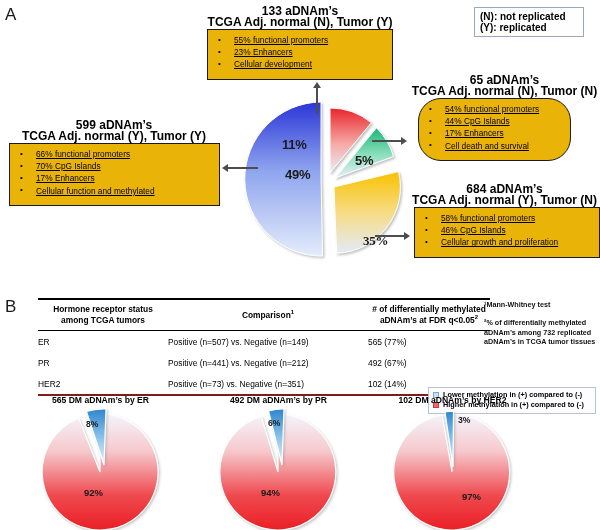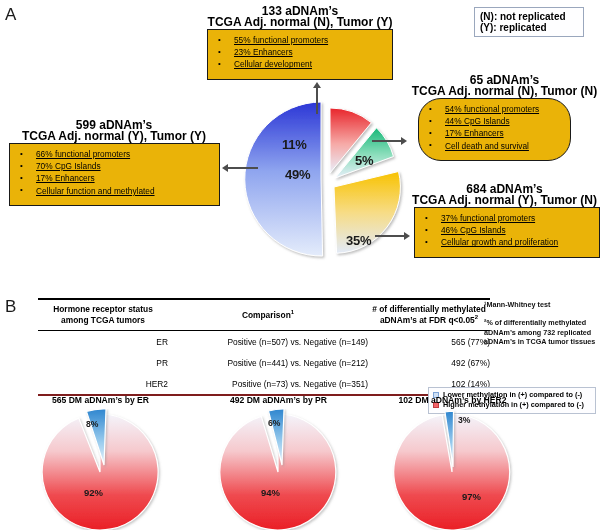--- a/index.html
+++ b/index.html
@@ -124,21 +124,21 @@
   }
   .tableB thead th {
     font-weight: bold;
     text-align: center;
     padding: 4px 0 4px 0;
     line-height: 11px;
     border-top: 2px solid #000;
     border-bottom: 1.4px solid #000;
   }
   .tableB tbody td {
-    text-align: right;
+    text-align: left;
     padding: 5.5px 0 5.5px 0;
     font-weight: normal;
   }
   .tableB tbody tr:last-child td { border-bottom: 2px solid #7f1d1d; }
   .col1 { width: 130px; }
   .col2 { width: 200px; }
   .col3 { width: 122px; }
   sup { font-size: 6px; vertical-align: super; line-height: 0; }
   
   .footnotes {
@@ -251,21 +251,21 @@
       <li>Cellular function and methylated</li>
     </ul>
   </div>
 </div>
 
 <div class="infogroup" style="left:409px; top:184px; width:191px;">
   <div class="info-title">684 aDNAm’s</div>
   <div class="info-title">TCGA Adj. normal (Y), Tumor (N)</div>
   <div class="info-box" style="width:186px; margin:2px 0 0 5px;">
     <ul>
-      <li>37% functional promoters</li>
+      <li>58% functional promoters</li>
       <li>46% CpG Islands</li>
       <li>Cellular growth and proliferation</li>
     </ul>
   </div>
 </div>
 
 <div class="pieA-wrap">
   <svg class="slice" viewBox="0 0 170 170">
     <defs>
       <linearGradient id="gBlue" x1="0" y1="0" x2="0" y2="1">
@@ -297,21 +297,21 @@
 
     <path d="M 87,78 L 87,13 A 65,65 0 0 1 128.4,27.7 Z" fill="url(#gRed)" stroke="#ffffff" stroke-width="1" filter="url(#shadowA)"></path>
 
     <path d="M 92,83 L 133.5,32.8 A 65,65 0 0 1 150.5,61.5 Z" fill="url(#gGreen)" stroke="#ffffff" stroke-width="1" filter="url(#shadowA)"></path>
 
     <path d="M 91,92 L 155.5,76.5 A 66,66 0 0 1 93.6,158.2 Z" fill="url(#gYellow)" stroke="#ffffff" stroke-width="1" filter="url(#shadowA)"></path>
   </svg>
   <div class="pct-label" style="left:6px; top:72px;margin-left:36px;">49%</div>
   <div class="pct-label" style="left:39px; top:42px;">11%</div>
   <div class="pct-label" style="left:112px; top:58px;">5%</div>
-  <div class="pct-label" style="left:103px; top:138px;">35%</div>
+  <div class="pct-label" style="left:120px; top:138px;font-family:Liberation Serif, serif;">35%</div>
 </div>
 
 <div class="arrow">
   <div class="arrow-line" style="left:316px; top:88px; width:1.6px; height:26px;"></div>
   <div class="arrow-head ah-up" style="left:313px; top:82px;"></div>
 </div>
 
 <div class="arrow">
   <div class="arrow-line" style="left:372px; top:140px; width:30px; height:1.6px;"></div>
   <div class="arrow-head ah-right" style="left:401px; top:137px;"></div>

